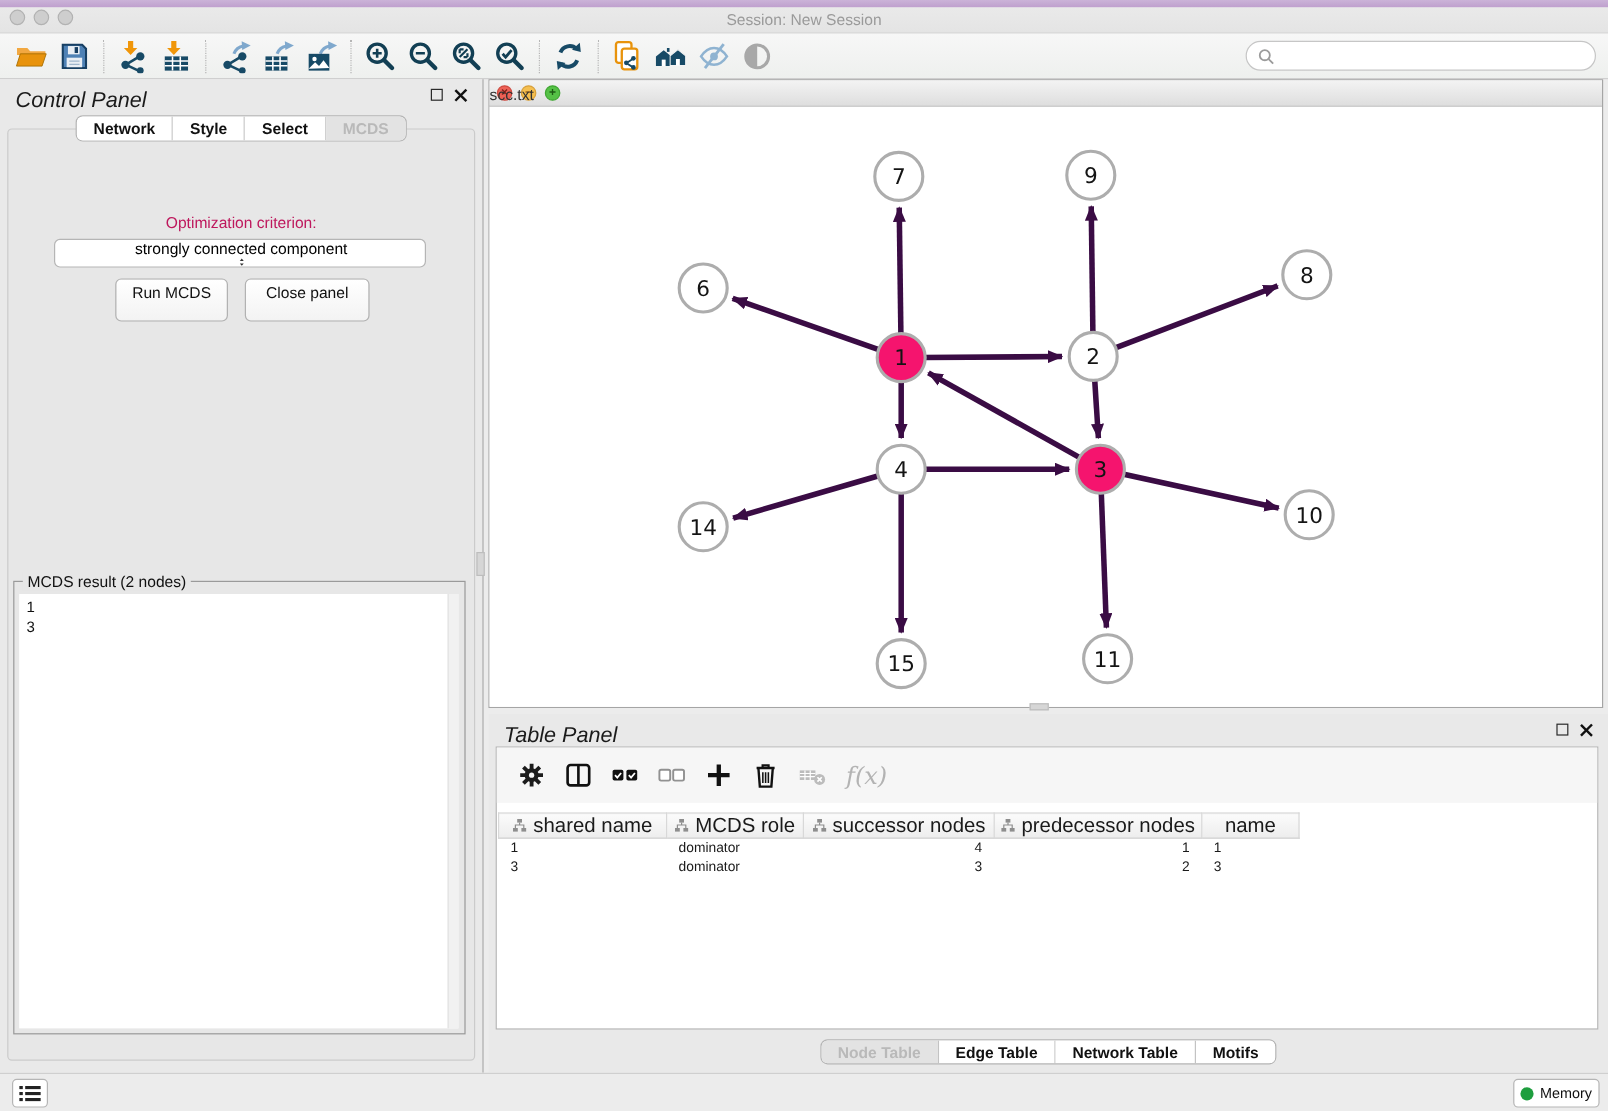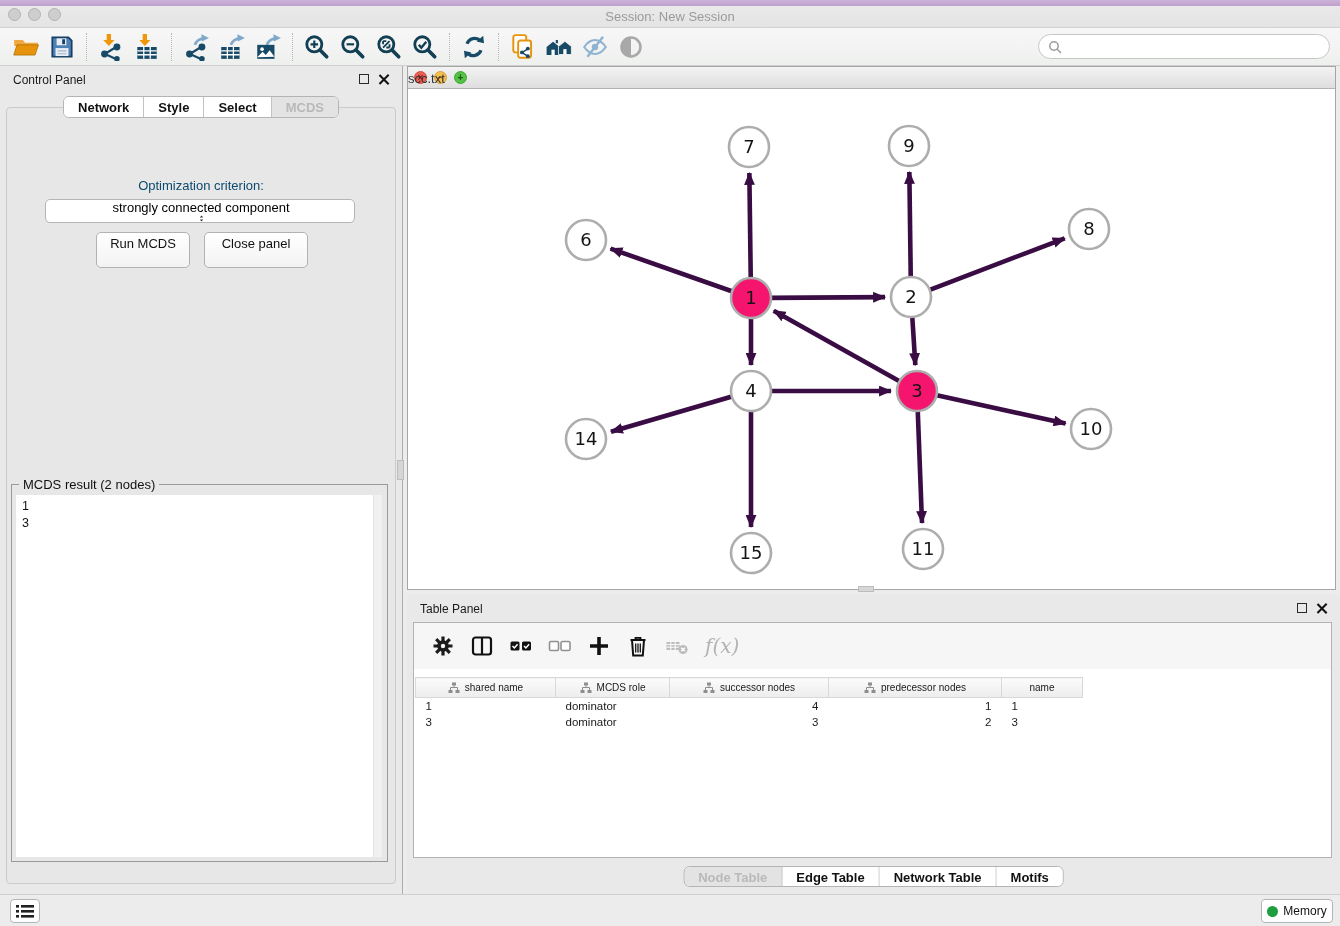--- a/index.html
+++ b/index.html
@@ -22,37 +22,37 @@
   .tb-btn { width:36px; height:32px; display:flex; align-items:center; justify-content:center; cursor:pointer; }
   .tb-sep { width:1px; height:28px; border-left:1px dotted #b5b5b5; margin:0 6px; }
   .searchbox { position:absolute; right:10px; top:6px; width:292px; height:25px; background:#fff;
     border:1px solid #c6c6c6; border-radius:13px; display:flex; align-items:center; padding:0 9px; }
   .searchbox input { border:none; outline:none; flex:1; font-size:13px; background:transparent; margin-left:5px; }
 
   
   .control-panel { position:absolute; left:0; top:66px; width:403px; height:828px;
     background:#e9e9e9; border-right:1px solid #adadad; }
   .panel-head { position:relative; height:28px; }
-  .panel-head .ph-title { position:absolute; left:13px; top:7px; font-size:12px; color:#1a1a1a; }
+  .panel-head .ph-title { position:absolute; left:13px; top:7px; font-size:18px; color:#1a1a1a;font-style:italic; }
   .ph-icons { position:absolute; right:12px; top:7px; display:flex; gap:9px; align-items:center; }
   .float-ic { width:10px; height:10px; border:1.6px solid #2a2a2a; display:inline-block; }
   .close-ic { width:12px; height:12px; position:relative; display:inline-block; }
   .close-ic::before,.close-ic::after { content:""; position:absolute; left:5px; top:0; width:2.4px; height:13px; background:#111; }
   .close-ic::before { transform:rotate(45deg);} .close-ic::after { transform:rotate(-45deg);}
 
   .seg-tabs { position:absolute; left:50%; transform:translateX(-50%); top:30px; display:flex;
     border:1px solid #b4b4b4; border-radius:6px; overflow:hidden; background:#fff; height:22px; z-index:3; }
   .seg { padding:2px 14px; font-size:13px; font-weight:600; color:#111; background:#fff;
     border-right:1px solid #c3c3c3; line-height:17px; cursor:pointer; white-space:nowrap; }
   .seg:last-child { border-right:none; }
   .seg.dim { background:#e3e3e3; color:#b9b9b9; }
 
   .cp-content { position:absolute; left:6px; right:6px; top:41px; bottom:10px;
     background:#e7e7e7; border:1px solid #cbcbcb; border-radius:4px; }
-  .opt-label { position:absolute; top:70px; width:100%; text-align:center; font-size:13px; color:#0c4a6e; }
+  .opt-label { position:absolute; top:70px; width:100%; text-align:center; font-size:13px; color:#be185d; }
   .dropdown { position:absolute; left:38px; top:91px; width:310px; height:24px; background:#fff;
     border:1px solid #b5b5b5; border-radius:5px; display:flex; align-items:center;
     padding:0 8px 0 10px; font-size:13px; cursor:pointer;flex-direction:column; }
   .dropdown .dd-label { flex:1; }
   .btn { position:absolute; height:36px; background:linear-gradient(#ffffff,#f3f3f3);
     border:1px solid #b2b2b2; border-radius:5px; font-size:13px; text-align:center;
     line-height:22px; cursor:pointer; color:#111; }
   .btn-run { left:89px; top:124px; width:94px; }
   .btn-close { left:197px; top:124px; width:104px; }
 
@@ -85,21 +85,21 @@
   .table-panel { position:absolute; left:407px; top:595px; width:933px; height:299px; background:#e9e9e9; }
   .tp-body { position:absolute; left:6px; top:27px; right:8px; height:236px;
     background:#fff; border:1px solid #b3b3b3; }
   .tp-toolbar { position:absolute; left:0; top:0; right:0; height:46px; background:#f6f6f6;
     display:flex; align-items:center; padding-left:14px; gap:9px; }
   .tp-btn { width:30px; height:30px; display:flex; align-items:center; justify-content:center; cursor:pointer; }
   .fx-label { font-family:"DejaVu Serif","Liberation Serif",serif; font-style:italic;
     font-size:20px; color:#b3b3b3; margin-left:4px; }
   table.node-table { position:absolute; left:1px; top:54px; border-collapse:collapse; table-layout:fixed; }
   .node-table th { height:20px; background:linear-gradient(#fbfbfb,#ededed);
-    border:1px solid #d8d8d8; font-size:10px; font-weight:400; color:#1a1a1a;
+    border:1px solid #d8d8d8; font-size:17px; font-weight:400; color:#1a1a1a;
     text-align:right; padding:0 4px; white-space:nowrap; }
   .node-table th .th-inner { display:flex; align-items:center; justify-content:center; gap:5px; }
   .node-table td { height:16px; font-size:11.5px; color:#1a1a1a; padding:0 10px; white-space:nowrap; }
   .node-table td.al { text-align:left; } .node-table td.ar { text-align:right; }
   .tp-tabs { position:absolute; left:50%; transform:translateX(-50%); top:271px; display:flex;
     border:1px solid #b4b4b4; border-radius:6px; overflow:hidden; background:#fff; height:21px;text-align:center; }
 
   
   .statusbar { position:absolute; left:0; top:894px; width:1340px; height:32px;
     background:#ececec; border-top:1px solid #cfcfcf; }

